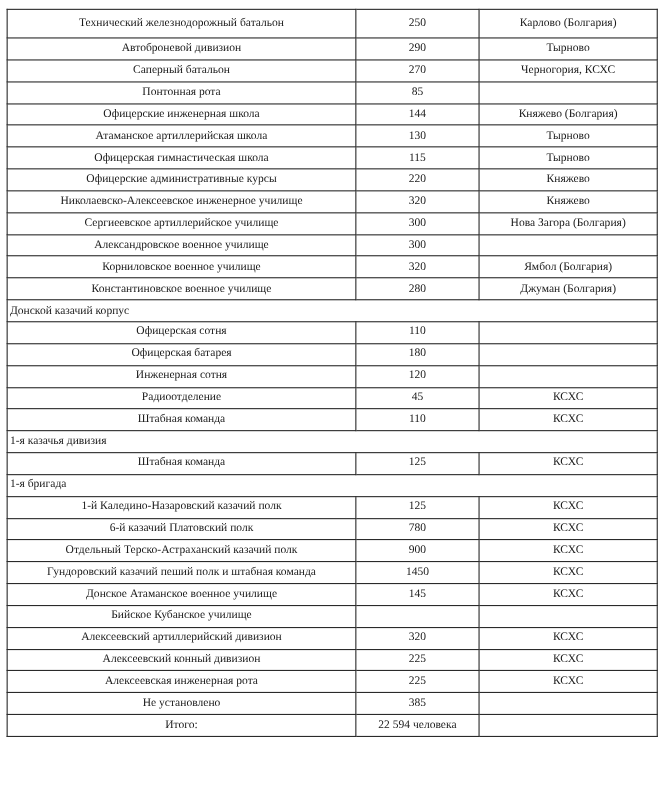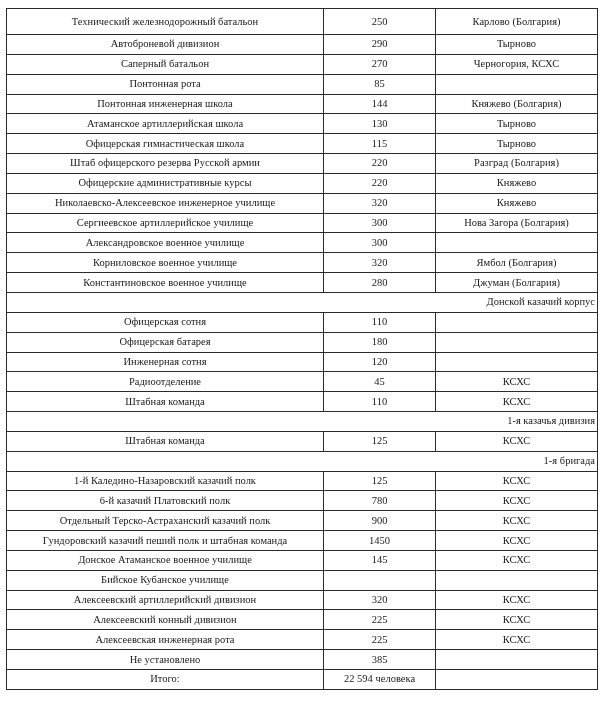--- a/index.html
+++ b/index.html
@@ -22,21 +22,21 @@
     padding: 0 2px;
     height: 18.85px;
     line-height: 12px;
     white-space: nowrap;
     overflow: hidden;
   }
   tr.first td { height: 25px; }
   col.c1 { width: 317px; }
   col.c2 { width: 112px; }
   col.c3 { width: 162px; }
-  td.section { text-align: right; }
+  td.section { text-align: left; }
 </style>
 </head>
 <body>
 
 <table>
   <colgroup>
       <col class="c1">
       <col class="c2">
       <col class="c3">
     </colgroup>
@@ -55,38 +55,33 @@
         <td>Саперный батальон</td>
         <td>270</td>
         <td>Черногория, КСХС</td>
       </tr>
       <tr>
         <td>Понтонная рота</td>
         <td>85</td>
         <td></td>
       </tr>
       <tr>
-        <td>Понтонная инженерная школа</td>
+        <td>Офицерские инженерная школа</td>
         <td>144</td>
         <td>Княжево (Болгария)</td>
       </tr>
       <tr>
         <td>Атаманское артиллерийская школа</td>
         <td>130</td>
         <td>Тырново</td>
       </tr>
       <tr>
         <td>Офицерская гимнастическая школа</td>
         <td>115</td>
         <td>Тырново</td>
-      </tr>
-      <tr>
-        <td>Штаб офицерского резерва Русской армии</td>
-        <td>220</td>
-        <td>Разград (Болгария)</td>
       </tr>
       <tr>
         <td>Офицерские административные курсы</td>
         <td>220</td>
         <td>Княжево</td>
       </tr>
       <tr>
         <td>Николаевско-Алексеевское инженерное училище</td>
         <td>320</td>
         <td>Княжево</td>

